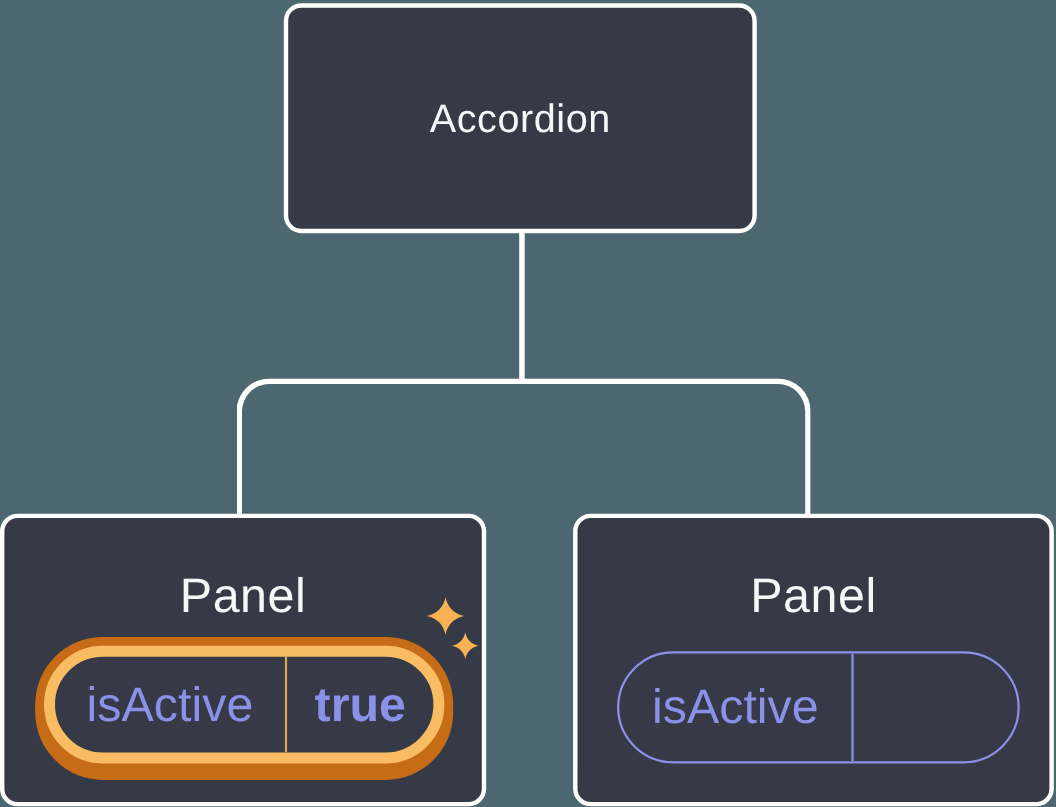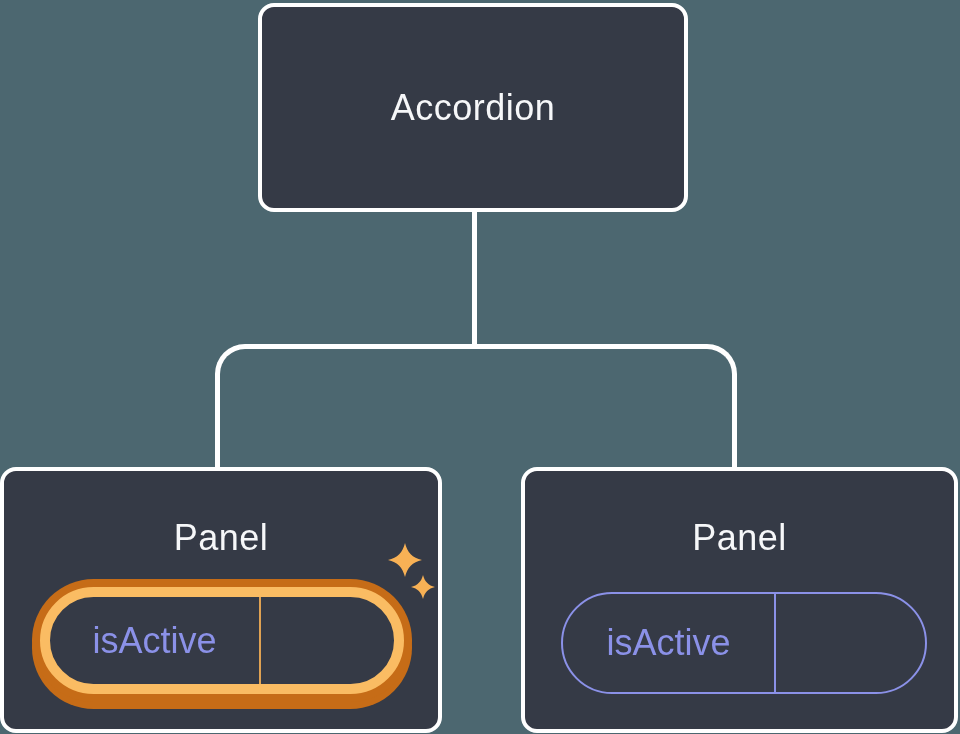--- a/index.html
+++ b/index.html
@@ -49,21 +49,21 @@
   }
   .node-panel-right {
     left: 521px; top: 467px;
     width: 437px; height: 266px;
   }
   .panel-title {
     position: absolute;
     top: 46px; left: 0; right: 0;
     text-align: center;
     color: var(--title-text);
-    font-size: 36px;
+    font-size: 44px;
     font-weight: 500;
     letter-spacing: 0.5px;
   }
 
   
   .connector-stub {
     position: absolute;
     left: 472px; top: 211px;
     width: 5px; height: 137px;
     background: var(--connector);
@@ -95,21 +95,21 @@
   .pill-inactive {
     left: 36px; top: 121px;
     width: 366px; height: 102px;
     border: 2px solid var(--prop-text);
   }
   .pill-cell {
     display: flex;
     align-items: center;
     justify-content: center;
     color: var(--prop-text);
-    font-size: 36px;
+    font-size: 44px;
   }
   .pill-active .cell-name { width: 209px; }
   .pill-inactive .cell-name { width: 211px; }
   .cell-value { flex: 1; }
   .cell-value.bold { font-weight: 700; }
   .pill-divider {
     width: 2px;
     align-self: stretch;
   }
   .divider-orange { background: var(--hl-divider); }
@@ -134,20 +134,21 @@
   </div>
 
   <div class="connector-stub"></div>
   <div class="connector-bracket"></div>
 
   <div class="node node-panel-left">
     <div class="panel-title">Panel</div>
     <div class="pill pill-active">
       <span class="pill-cell cell-name">isActive</span>
       <span class="pill-divider divider-orange"></span>
+      <span class="pill-cell cell-value bold">true</span>
     </div>
   </div>
 
   <svg class="sparkles" viewBox="0 0 60 70" aria-hidden="true">
     <path d="M25 6 C27.2 15.5 32.5 20.8 42 23 C32.5 25.2 27.2 30.5 25 40 C22.8 30.5 17.5 25.2 8 23 C17.5 20.8 22.8 15.5 25 6 Z"></path>
     <path d="M43 38 C44.6 44.6 48.4 48.4 55 50 C48.4 51.6 44.6 55.4 43 62 C41.4 55.4 37.6 51.6 31 50 C37.6 48.4 41.4 44.6 43 38 Z"></path>
   </svg>
 
   <div class="node node-panel-right">
     <div class="panel-title">Panel</div>

